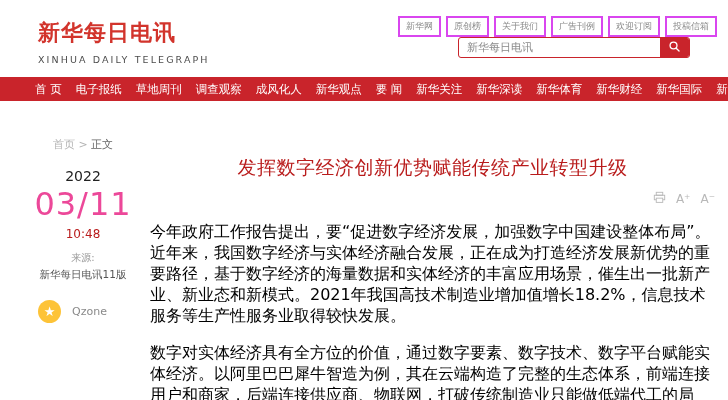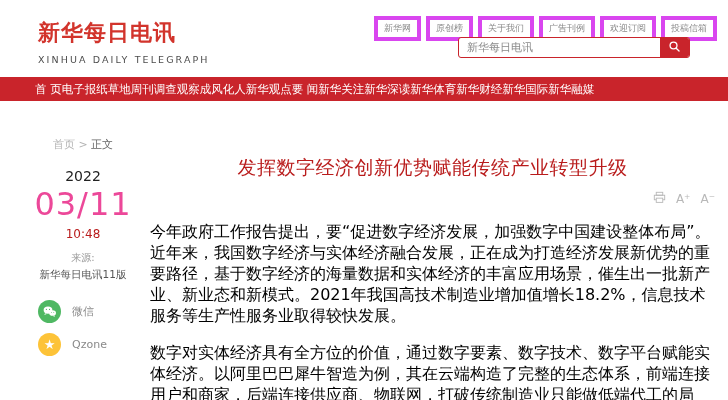--- a/index.html
+++ b/index.html
@@ -10,29 +10,29 @@
   }
   .page { width: 728px; height: 334px; position: relative; }
 
   
   .header { position: relative; height: 77px; background: #fff; }
   .logo { position: absolute; left: 38px; top: 22px; cursor: pointer; }
   .logo-title { color: #d2342c; font-size: 22px; font-weight: bold; letter-spacing: 1px; line-height: 1; }
   .logo-sub { font-size: 9.5px; color: #4d4d4d; letter-spacing: 2.1px; margin-top: 10px; }
 
   .top-links { position: absolute; right: 11px; top: 16px; display: flex; gap: 5px; }
-  .top-link { border: 4px solid #d946ef; color: #8a8a8a; font-size: 9px; padding: 2px 6px; white-space: nowrap; cursor: pointer; background: #fff; }
+  .top-link { border: 2px solid #d946ef; color: #8a8a8a; font-size: 9px; padding: 2px 6px; white-space: nowrap; cursor: pointer; background: #fff; }
 
   .search { position: absolute; right: 38px; top: 37px; width: 232px; height: 21px;
             border: 1px solid #c9242b; border-radius: 3px; display: flex; overflow: hidden; background: #fff; }
   .search-input { flex: 1; border: none; outline: none; font-size: 11px; color: #8a8a8a; padding: 0 8px; background: transparent; }
   .search-btn { width: 29px; background: #c9242b; border: none; display: flex; align-items: center; justify-content: center; cursor: pointer; padding: 0; }
 
   
-  .nav { height: 24px; background: #c9242b; display: flex; align-items: center; padding-left: 35px; }
+  .nav { height: 24px; background: #c9242b; display: flex; align-items: center; padding-left: 35px; gap: 14px; }
   .nav-item { color: #fff; font-size: 11.5px; white-space: nowrap; cursor: pointer; }
 
   
   .content { display: flex; padding-top: 36px; }
   .sidebar { width: 150px; flex-shrink: 0; padding-left: 33px; }
   .breadcrumb { font-size: 11px; color: #b3b3b3; text-align: center; width: 100px; }
   .breadcrumb .bc-home { cursor: pointer; }
   .breadcrumb .bc-current { color: #666; }
   .date-block { text-align: center; width: 100px; margin-top: 16px; }
   .date-year { font-size: 14px; color: #222; }
@@ -120,35 +120,20 @@
         <div class="date-day">03/11</div>
         <div class="date-time">10:48</div>
       </div>
 
       <div class="source">
         <div class="source-label">来源:</div>
         <div class="source-value">新华每日电讯11版</div>
       </div>
 
       <div class="share">
-        <div class="share-item">
-          <span class="share-icon wechat">
-            <svg width="15" height="15" viewBox="0 0 24 24">
-              <ellipse cx="9.6" cy="9.6" rx="7" ry="5.8" fill="#fff"></ellipse>
-              <path d="M5 14.6 L3.6 17.6 L7.5 15.9 Z" fill="#fff"></path>
-              <circle cx="7" cy="8.6" r="0.9" fill="#4fb863"></circle>
-              <circle cx="12" cy="8.6" r="0.9" fill="#4fb863"></circle>
-              <ellipse cx="16.9" cy="14.4" rx="5.5" ry="4.5" fill="#fff"></ellipse>
-              <path d="M19.6 18.2 L21 20.4 L17.7 19.4 Z" fill="#fff"></path>
-              <circle cx="15" cy="13.6" r="0.75" fill="#4fb863"></circle>
-              <circle cx="18.8" cy="13.6" r="0.75" fill="#4fb863"></circle>
-            </svg>
-          </span>
-          <span class="share-label">微信</span>
-        </div>
 
 
         <div class="share-item">
           <span class="share-icon qzone">
             <span class="star">★</span>
           </span>
           <span class="share-label">Qzone</span>
         </div>
       </div>
     </aside>

